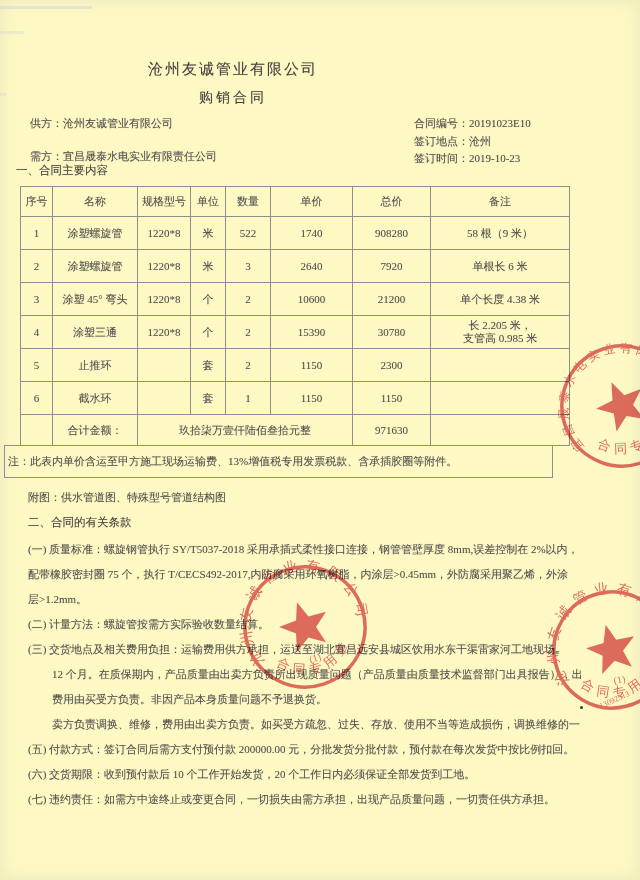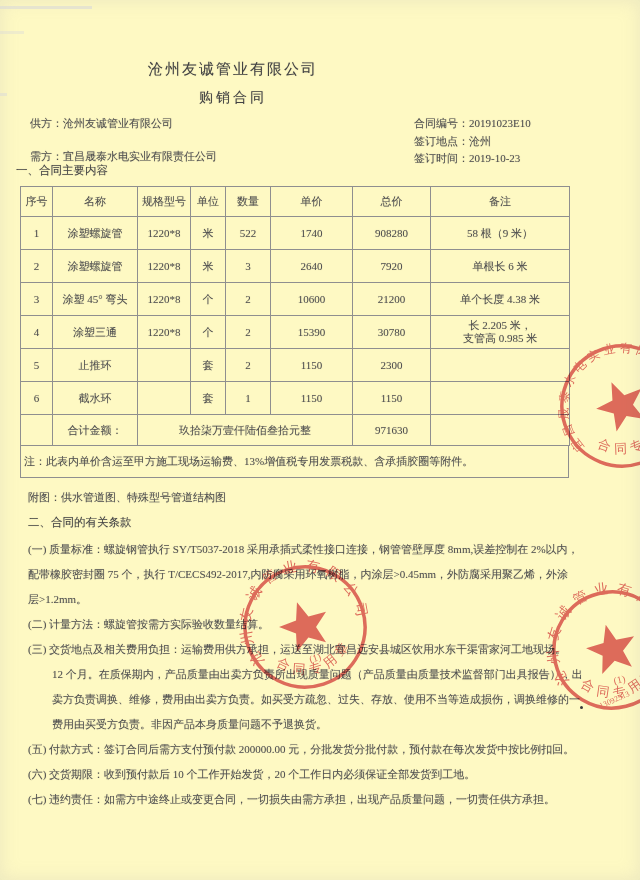--- a/index.html
+++ b/index.html
@@ -20,21 +20,21 @@
   .goods-table{position:absolute; left:20px; top:186px; border-collapse:collapse; table-layout:fixed; width:550px;}
   .goods-table td,.goods-table th{
     border:1px solid #8f8f8f; font-weight:normal; text-align:center; vertical-align:middle;
     font-size:11px; color:#4f4f4f; padding:0 2px; overflow:hidden;
     text-shadow:0 0 1px rgba(90,90,90,.3); white-space:pre-line; line-height:13px;
   }
   .goods-table thead tr{height:30px;}
   .goods-table tbody tr{height:33px;}
   .goods-table tr.total-row{height:31px;}
   .note-box{
-    position:absolute; left:20px; top:445px; width:549px; height:33px;
+    position:absolute; left:4px; top:445px; width:549px; height:33px;
     border:1px solid #8f8f8f; display:flex; align-items:center;
     font-size:11px; padding-left:3px; box-sizing:border-box;
     text-shadow:0 0 1px rgba(90,90,90,.3); white-space:nowrap;
   }
   .clauses{position:absolute; left:28px; top:537px; width:590px;}
   .clause-line{
     font-size:11px; height:25px; line-height:25px; white-space:nowrap;
     text-shadow:0 0 1px rgba(90,90,90,.3);
   }
   .clause-line.indent{padding-left:24px;}
@@ -182,22 +182,22 @@
   <div class="txt line" style="left:28px;top:490px;">附图：供水管道图、特殊型号管道结构图</div>
   <div class="txt sec-title" style="left:28px;top:515px;">二、合同的有关条款</div>
 
   <div class="clauses">
       <div class="clause-line">(一) 质量标准：螺旋钢管执行 SY/T5037-2018 采用承插式柔性接口连接，钢管管壁厚度 8mm,误差控制在 2%以内，</div>
       <div class="clause-line">配带橡胶密封圈 75 个，执行 T/CECS492-2017,内防腐采用环氧树脂，内涂层&gt;0.45mm，外防腐采用聚乙烯，外涂</div>
       <div class="clause-line">层&gt;1.2mm。</div>
       <div class="clause-line">(二) 计量方法：螺旋管按需方实际验收数量结算。</div>
       <div class="clause-line">(三) 交货地点及相关费用负担：运输费用供方承担，运送至湖北宜昌远安县城区饮用水东干渠雷家河工地现场。</div>
       <div class="clause-line indent">12 个月。在质保期内，产品质量由出卖方负责所出现质量问题（产品质量由质量技术监督部门出具报告），出</div>
+      <div class="clause-line indent">费用由买受方负责。非因产品本身质量问题不予退换货。</div>
       <div class="clause-line indent">卖方负责调换、维修，费用由出卖方负责。如买受方疏忽、过失、存放、使用不当等造成损伤，调换维修的一</div>
-      <div class="clause-line indent">费用由买受方负责。非因产品本身质量问题不予退换货。</div>
       <div class="clause-line">(五) 付款方式：签订合同后需方支付预付款 200000.00 元，分批发货分批付款，预付款在每次发货中按比例扣回。</div>
       <div class="clause-line">(六) 交货期限：收到预付款后 10 个工作开始发货，20 个工作日内必须保证全部发货到工地。</div>
       <div class="clause-line">(七) 违约责任：如需方中途终止或变更合同，一切损失由需方承担，出现产品质量问题，一切责任供方承担。</div>
     </div>
 
   <div class="stamp stamp-a" style="color: rgb(216, 84, 94);">
     <svg width="140" height="140" viewBox="0 0 140 140">
       <defs>
         <path id="sa-top" d="M 22,92 A 54,54 0 1,1 118,92" fill="none"></path>
         <path id="sa-bot" d="M 26,88 A 48,48 0 0,0 114,88" fill="none"></path>

